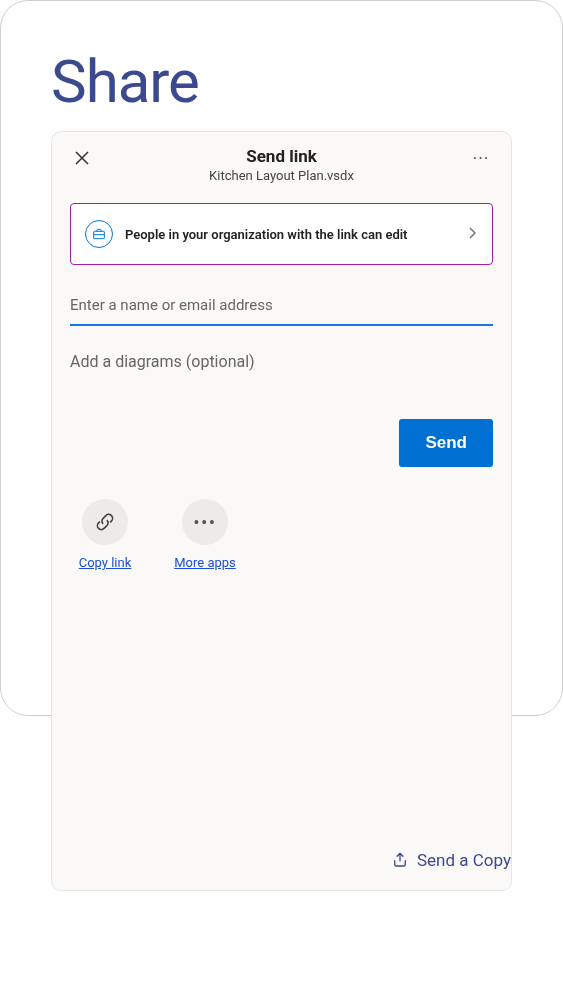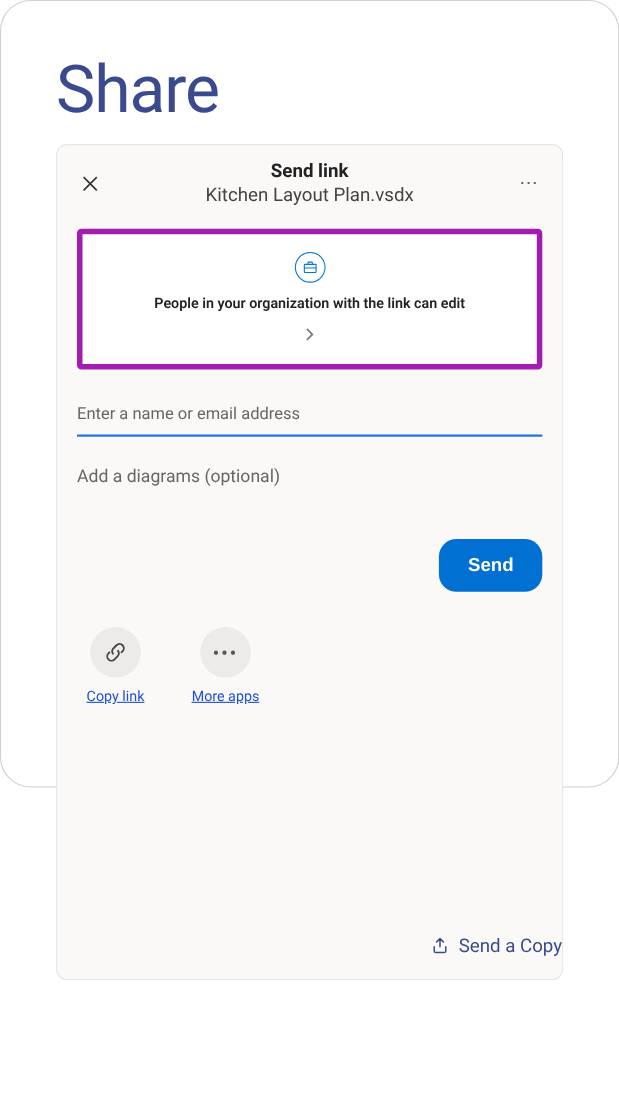--- a/index.html
+++ b/index.html
@@ -36,35 +36,35 @@
   background: #faf9f8;
   border: 1px solid #e5e5e5;
   border-radius: 10px;
   position: relative;
   height: 760px;
   display: flex;
   flex-direction: column;
 }
 .sheet-header {
   display: flex;
-  align-items: center;
+  align-items: flex-start;
   justify-content: space-between;
   padding: 14px 18px 10px 18px;
 }
 .sheet-header-center {
   text-align: center;
   flex: 1;
 }
 .sheet-title {
   font-size: 17px;
   font-weight: 700;
   color: #222;
 }
 .sheet-subtitle {
-  font-size: 17px;
+  font-size: 13px;
   color: #444;
   margin-top: 2px;
 }
 .close-btn {
   width: 24px;
   height: 24px;
   display: flex;
   align-items: center;
   justify-content: center;
   cursor: pointer;
@@ -82,28 +82,27 @@
   letter-spacing: 1px;
 }
 .sheet-body {
   padding: 10px 18px 0 18px;
   flex: 1;
   display: flex;
   flex-direction: column;
 }
 .perm-box {
   background: #fff;
-  border: 5px solid #a21caf;
+  border: 1px solid #a21caf;
   border-radius: 4px;
   padding: 16px 14px;
   display: flex;
   align-items: center;
   gap: 12px;
   cursor: pointer;
-  flex-direction: column;
 }
 .perm-icon-wrap {
   width: 28px;
   height: 28px;
   border: 1.5px solid #0078d4;
   border-radius: 50%;
   display: flex;
   align-items: center;
   justify-content: center;
 }
@@ -135,21 +134,21 @@
   display: flex;
   justify-content: flex-end;
   margin-top: 48px;
 }
 .send-btn {
   background: #0070d2;
   color: #fff;
   font-size: 17px;
   font-weight: 600;
   border: none;
-  border-radius: 16px;
+  border-radius: 3px;
   padding: 14px 26px;
   cursor: pointer;
   text-align: right;
 }
 .actions-row {
   display: flex;
   gap: 30px;
   margin-top: 32px;
 }
 .action-item {

